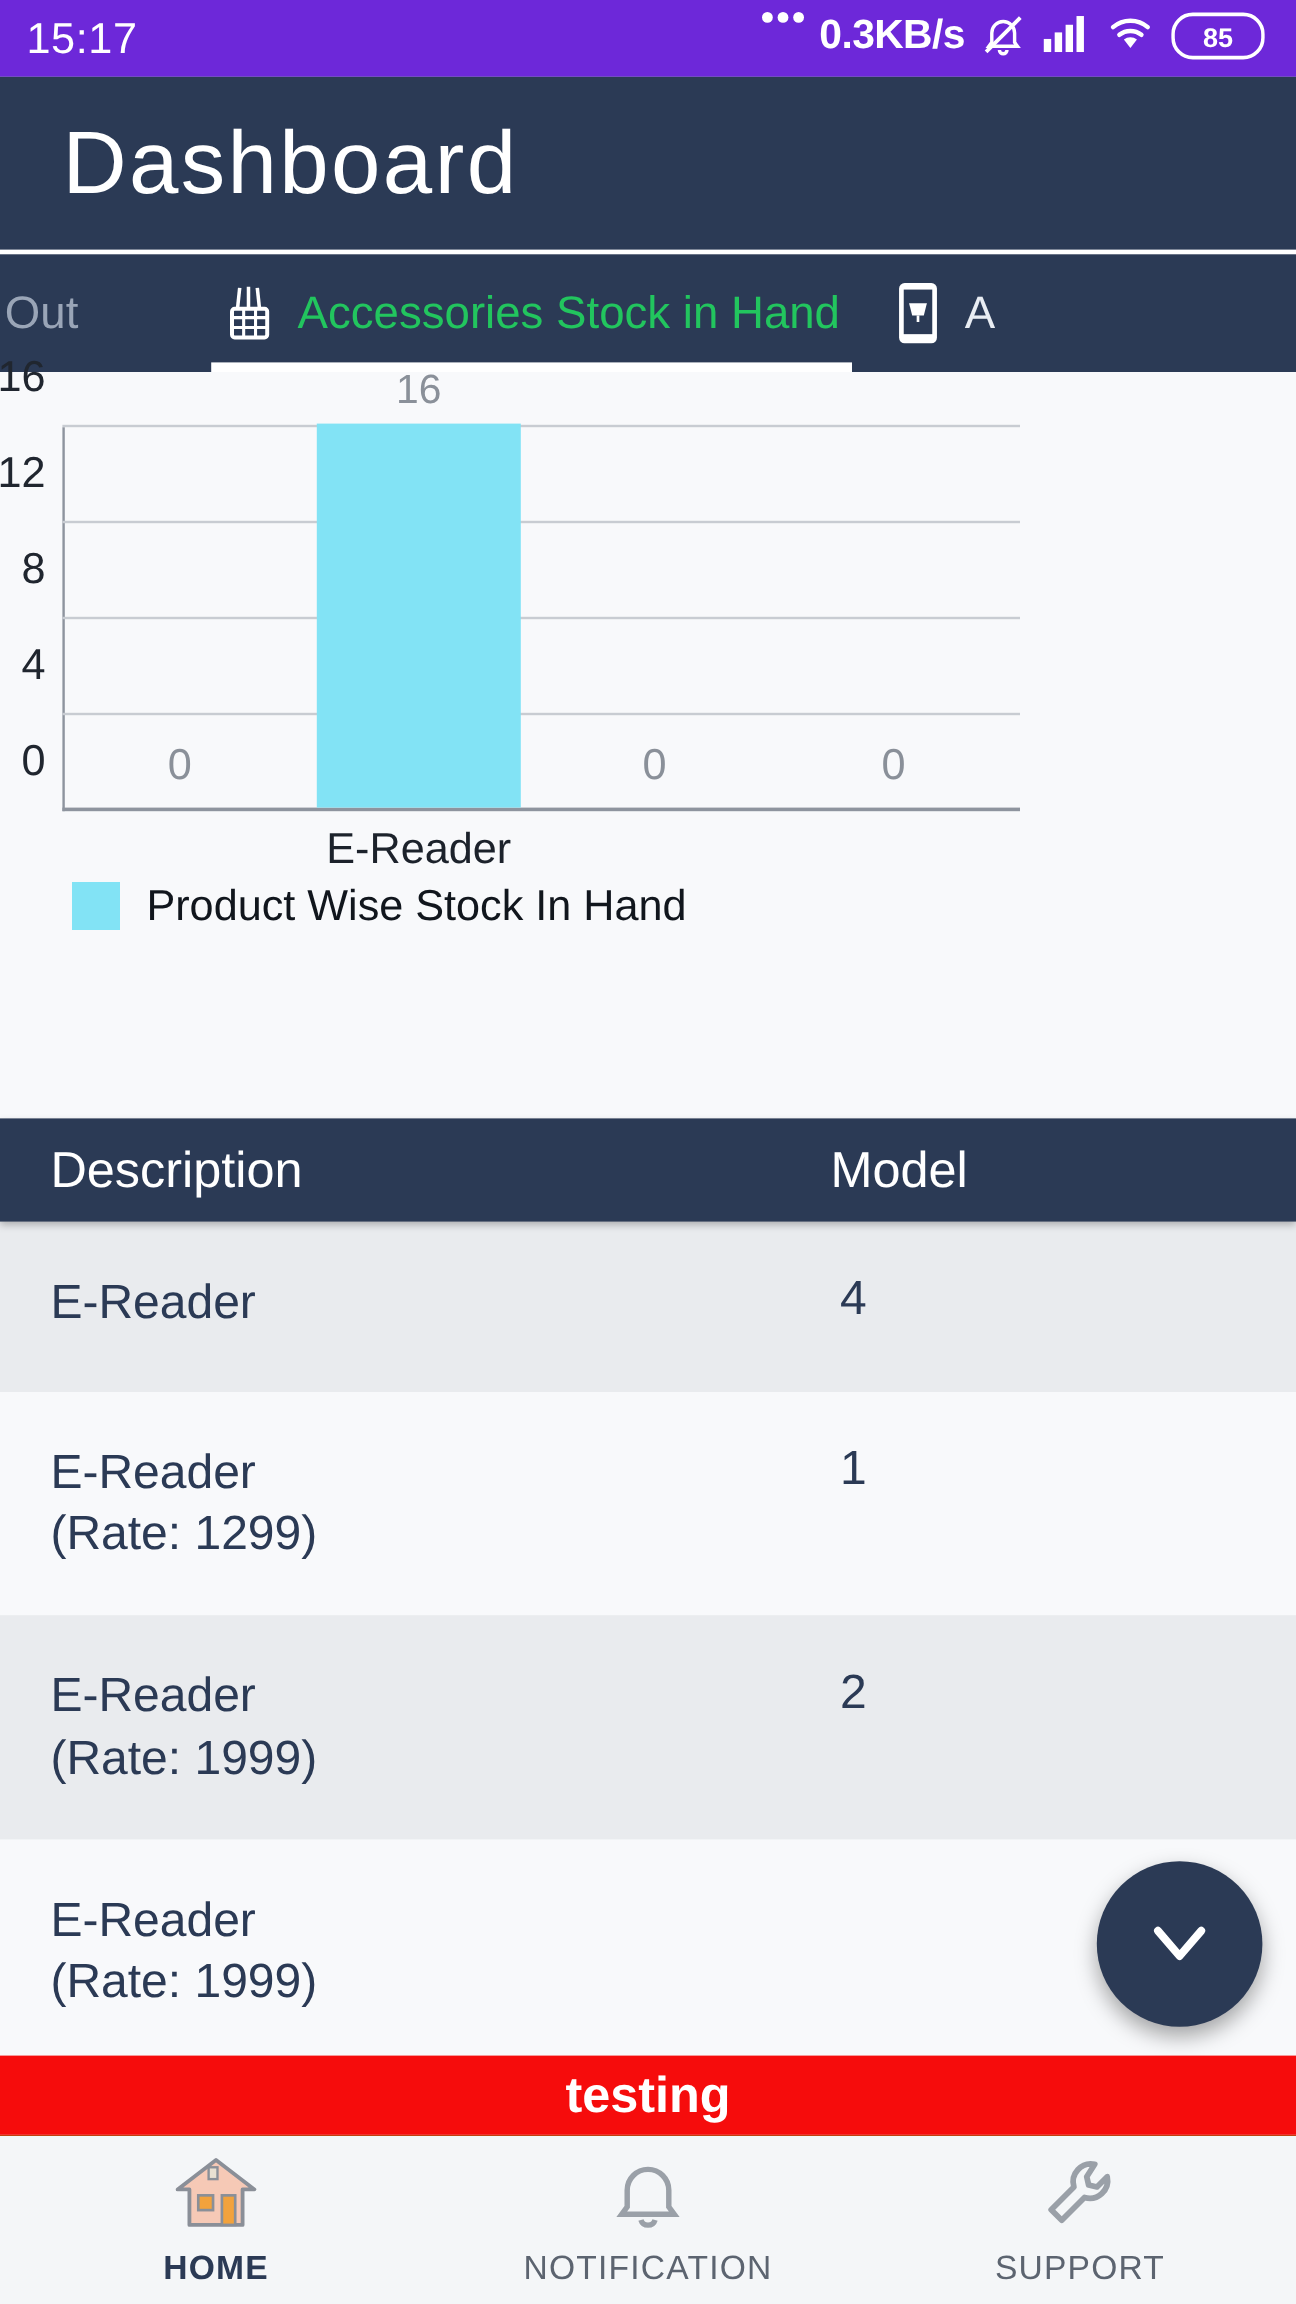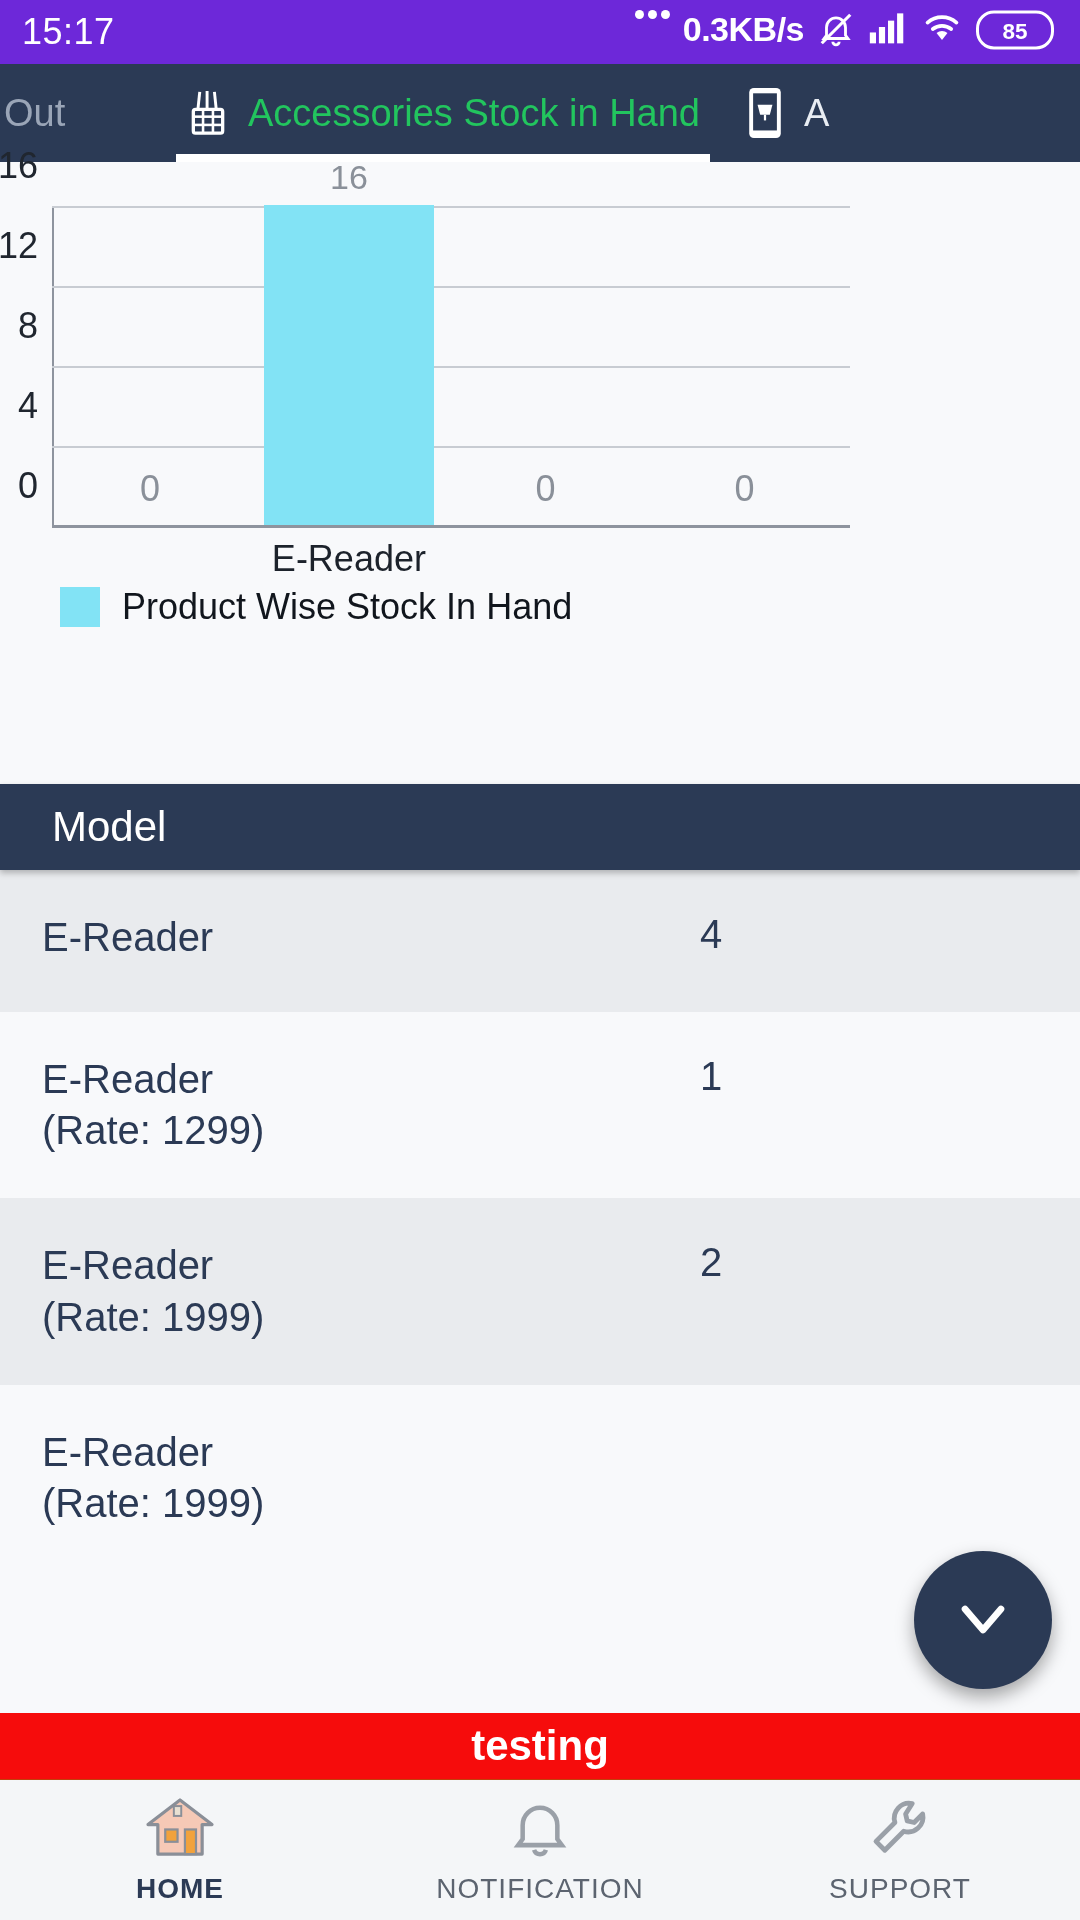--- a/index.html
+++ b/index.html
@@ -175,20 +175,23 @@
       </span>
       <span class="ico">
         <svg width="78" height="40" viewBox="0 0 52 26">
           <rect x="1" y="1" width="50" height="24" rx="11" fill="none" stroke="#ffffff" stroke-width="2"></rect>
           <text x="26" y="19" font-family="Liberation Sans, sans-serif" font-size="15" font-weight="bold" fill="#ffffff" text-anchor="middle">85</text>
         </svg>
       </span>
     </div>
   </div>
 
+  <div class="appbar">
+    <h1>Dashboard</h1>
+  </div>
 
   <div class="tabstrip">
     <div class="tab left">
       <span>Out</span>
     </div>
     <div class="tab active">
       <span class="tab-icon">
         <svg width="44" height="48" viewBox="0 0 24 26">
           <line x1="7.5" y1="1.5" x2="6.5" y2="11" stroke="#ffffff" stroke-width="1.6"></line>
           <line x1="11.5" y1="1" x2="11.5" y2="11" stroke="#ffffff" stroke-width="1.6"></line>
@@ -244,20 +247,21 @@
       </div>
     </div>
 
     <div class="legend">
       <span class="legend-swatch"></span>
       <span class="legend-label">Product Wise Stock In Hand</span>
     </div>
   </div>
 
   <div class="tablehead">
+    <div class="th desc">Description</div>
     <div class="th model">Model</div>
   </div>
 
   <div class="tablebody">
 
     <div class="row alt">
       <div class="cell-desc">
         <div>E-Reader</div>
       </div>
       <div class="cell-model">4</div>

